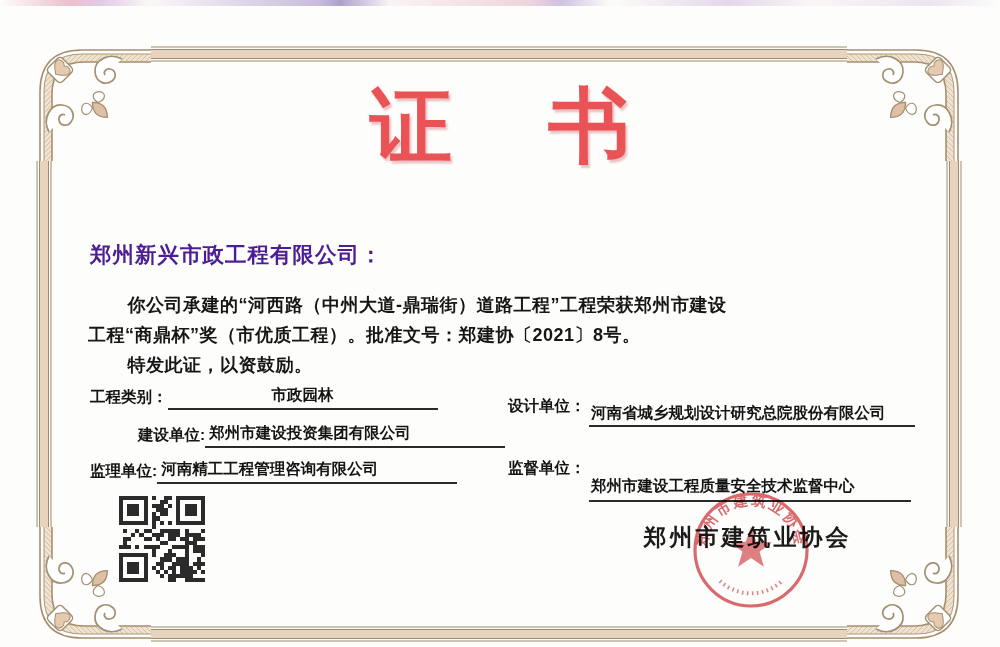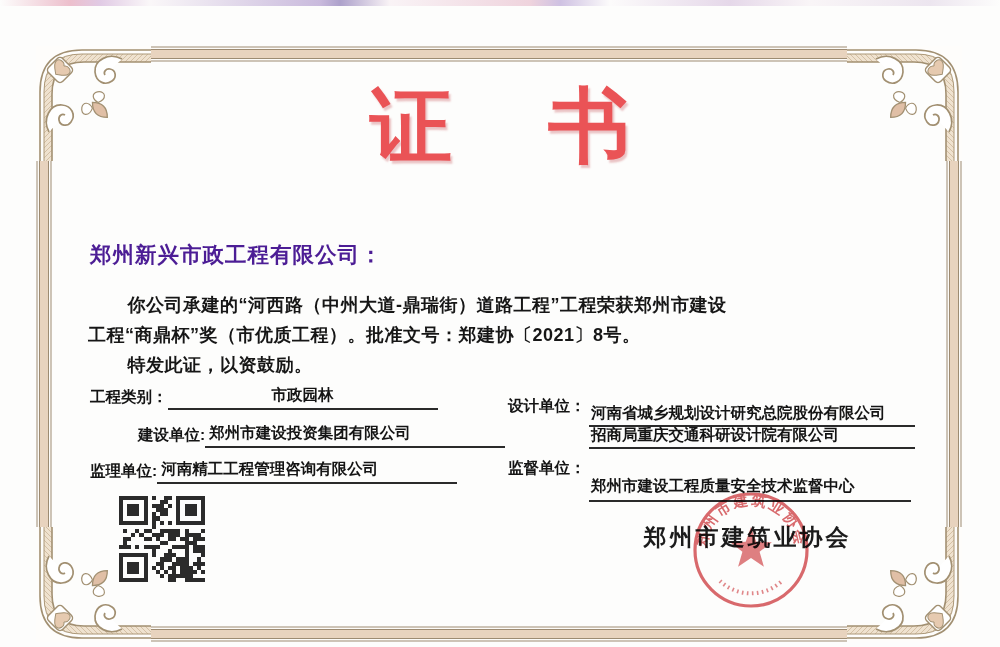--- a/index.html
+++ b/index.html
@@ -122,21 +122,20 @@
   </div>
 
   <div class="frow f-supervisor">
     <span class="lbl">监理单位:</span><span class="val">河南精工工程管理咨询有限公司</span>
   </div>
 
   <div class="frow f-designer-label">
     <span class="lbl">设计单位：</span>
   </div>
   <div class="f-designer-line f-designer-1">河南省城乡规划设计研究总院股份有限公司</div>
-  <div class="f-designer-line f-designer-2">招商局重庆交通科研设计院有限公司</div>
 
   <div class="frow f-inspector-label">
     <span class="lbl">监督单位：</span>
   </div>
   <div class="f-inspector-value">郑州市建设工程质量安全技术监督中心</div>
 
   <svg class="qr" viewBox="0 0 21 21" shape-rendering="crispEdges">
       <rect x="0" y="0" width="1" height="1" fill="#2b2b2b"></rect>
       <rect x="1" y="0" width="1" height="1" fill="#2b2b2b"></rect>
       <rect x="2" y="0" width="1" height="1" fill="#2b2b2b"></rect>

